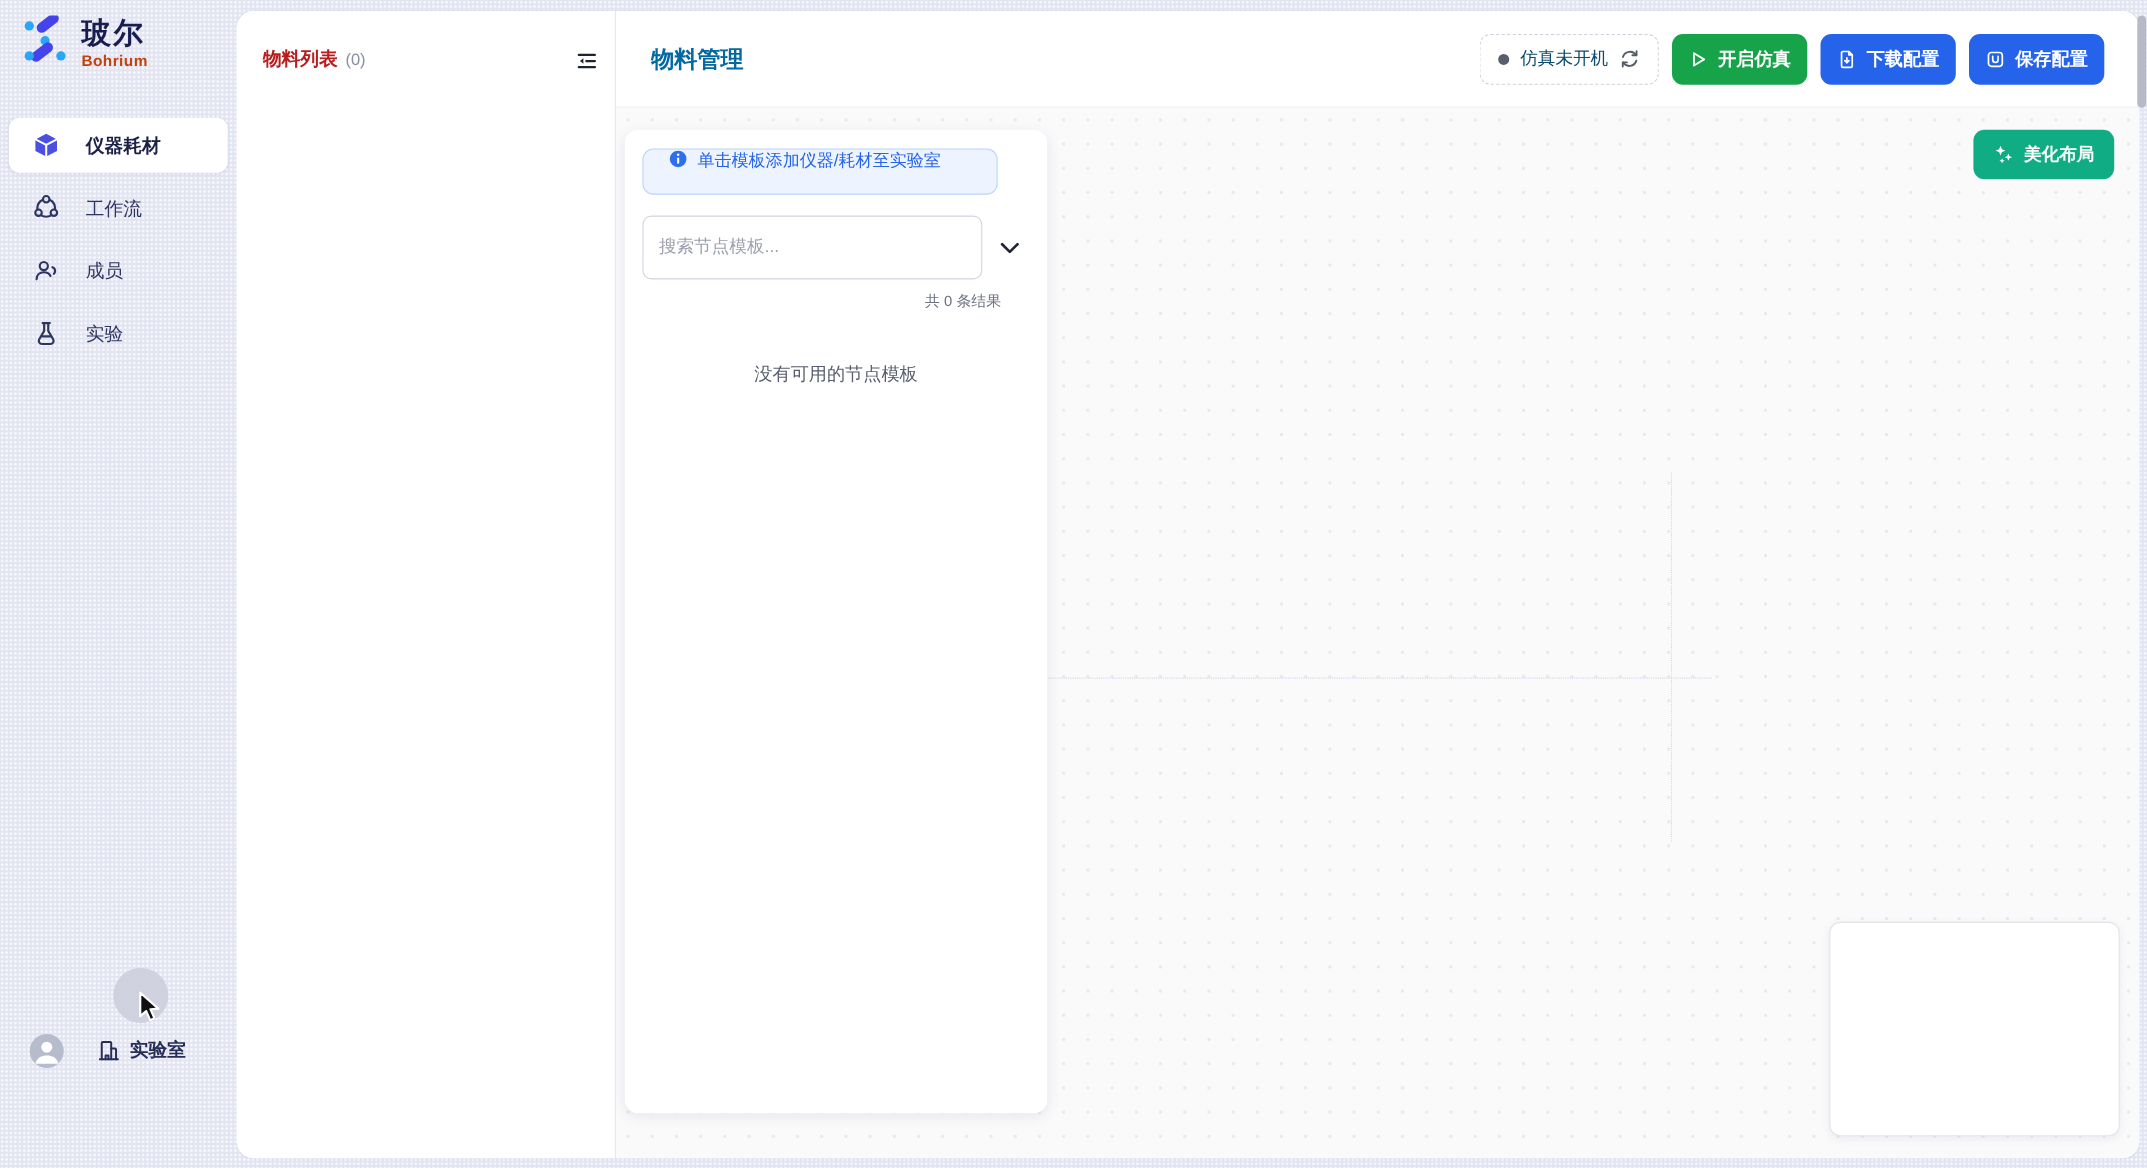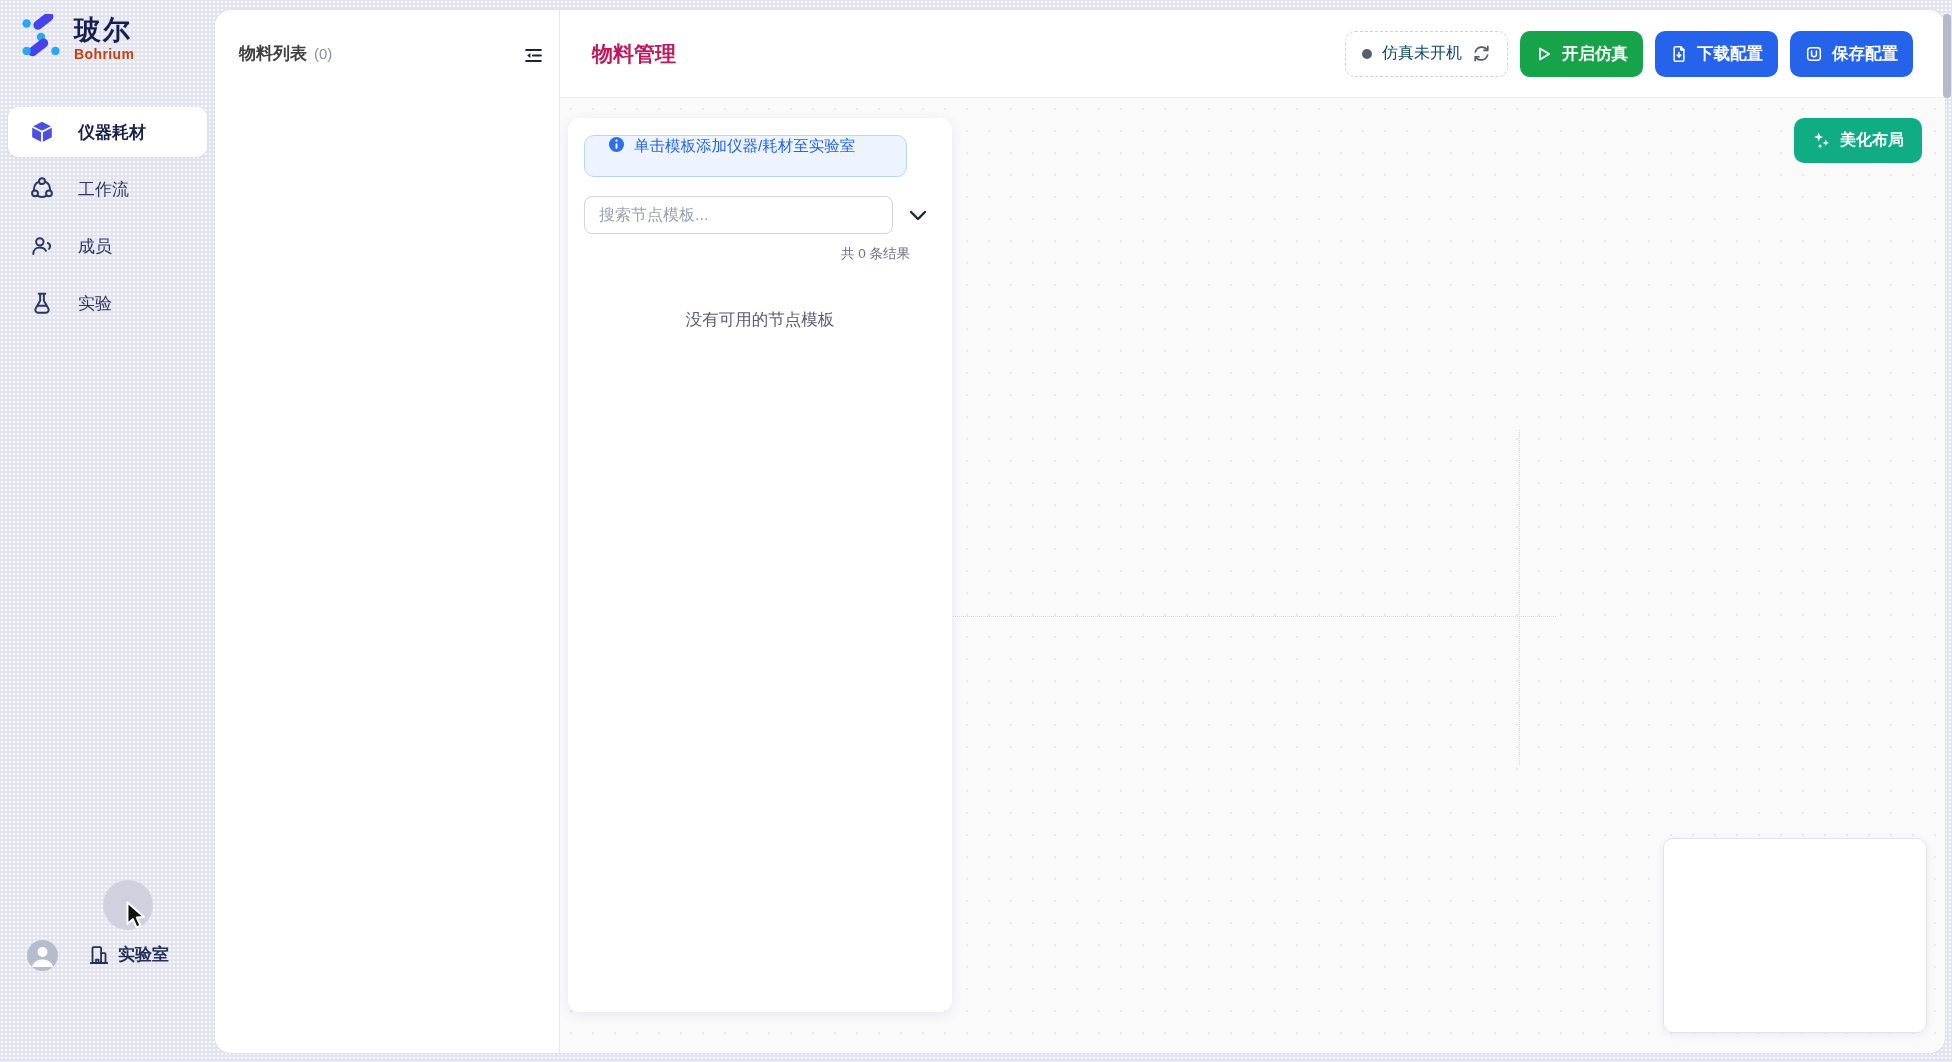--- a/index.html
+++ b/index.html
@@ -36,31 +36,31 @@
   .cursor { position:absolute; left:125px; top:901px; }
 
   
   .main { position:absolute; left:215px; top:10px; width:1730px; height:1043px;
           background:#ffffff; border-radius:16px; overflow:hidden;
           box-shadow:0 0 0 1px rgba(185,190,215,.25); display:flex; }
 
   .materials-panel { width:345px; height:100%; background:#fff; border-right:1px solid #e7e8ee;
                      position:relative; flex:0 0 345px; }
   .materials-head { position:absolute; left:24px; top:32px; display:flex; align-items:baseline; gap:7px; }
-  .materials-title { font-size:17px; font-weight:700; color:#404040; }
+  .materials-title { font-size:17px; font-weight:700; color:#b91c1c; }
   .materials-count { font-size:15px; color:#8a8fa3; }
   .fold-btn { position:absolute; right:14px; top:33px; width:24px; height:24px; display:flex;
               align-items:center; justify-content:center; cursor:pointer; border-radius:5px; }
 
   .right-col { flex:1; display:flex; flex-direction:column; min-width:0; }
 
   
   .topbar { height:88px; background:#fff; border-bottom:1px solid #ededf3; display:flex;
             align-items:center; padding:0 32px; gap:12px; flex:0 0 88px; }
-  .page-title { font-size:21px; font-weight:700; color:#be185d; margin-right:auto; }
+  .page-title { font-size:21px; font-weight:700; color:#0369a1; margin-right:auto; }
   .status-pill { height:46px; display:flex; align-items:center; gap:10px; padding:0 16px;
                  border:1px dashed #cfd2db; border-radius:10px; background:#fff; cursor:pointer; }
   .status-dot { width:10px; height:10px; border-radius:50%; background:#595e6b; }
   .status-label { font-size:16px; font-weight:500; color:#0c4a6e; }
   .btn { height:46px; border:none; border-radius:10px; display:flex; align-items:center; gap:9px;
          padding:0 15px; font-size:16.5px; font-weight:600; color:#fff; cursor:pointer;
          font-family:inherit; }
   .btn-green { background:#16a34a; }
   .btn-blue { background:#2563eb; }
 
@@ -69,21 +69,21 @@
             background-image:radial-gradient(#e6e7ef 1.2px, transparent 1.4px);
             background-size:22px 22px; overflow:hidden; }
   .guide-h { position:absolute; left:390px; top:518px; width:606px; border-top:1px dotted #d5d7e5; }
   .guide-v { position:absolute; left:959px; top:332px; height:335px; border-left:1px dotted #d5d7e5; }
 
   .tpl-panel { position:absolute; left:8px; top:20px; width:384px; height:894px; background:#fff;
                border-radius:12px; box-shadow:0 3px 12px rgba(60,70,120,.10); padding:17px 16px; }
   .tpl-banner { width:323px; height:42px; background:#edf4ff; border:1px solid #b6d4fc; border-radius:10px;
                 display:flex; align-items:flex-start; gap:9px; padding:0 23px; color:#2563eb; font-size:15.5px; }
   .search-row { margin-top:19px; display:flex; align-items:center; justify-content:space-between; }
-  .search-input { width:309px; height:38px; border:1px solid #d3d5de; border-radius:8px; padding:0 14px;
+  .search-input { width:309px; height:58px; border:1px solid #d3d5de; border-radius:8px; padding:0 14px;
                   font-size:16px; color:#10173a; outline:none; background:#fff; font-family:inherit; }
   .search-input::placeholder { color:#9ba0ae; }
   .expand-btn { width:36px; height:36px; display:flex; align-items:center; justify-content:center;
                 cursor:pointer; border-radius:6px; background:transparent; border:none; }
   .result-count { margin-top:11px; text-align:right; padding-right:26px; font-size:13.5px; color:#6c7280; }
   .empty-text { margin-top:46px; text-align:center; font-size:16.5px; color:#565d6e; }
 
   .beautify-btn { position:absolute; top:20px; right:23px; height:45px; padding:0 18px; border:none;
                   border-radius:10px; background:#10ad84; color:#fff; font-size:16px; font-weight:600;
                   display:flex; align-items:center; gap:9px; cursor:pointer; font-family:inherit; }

